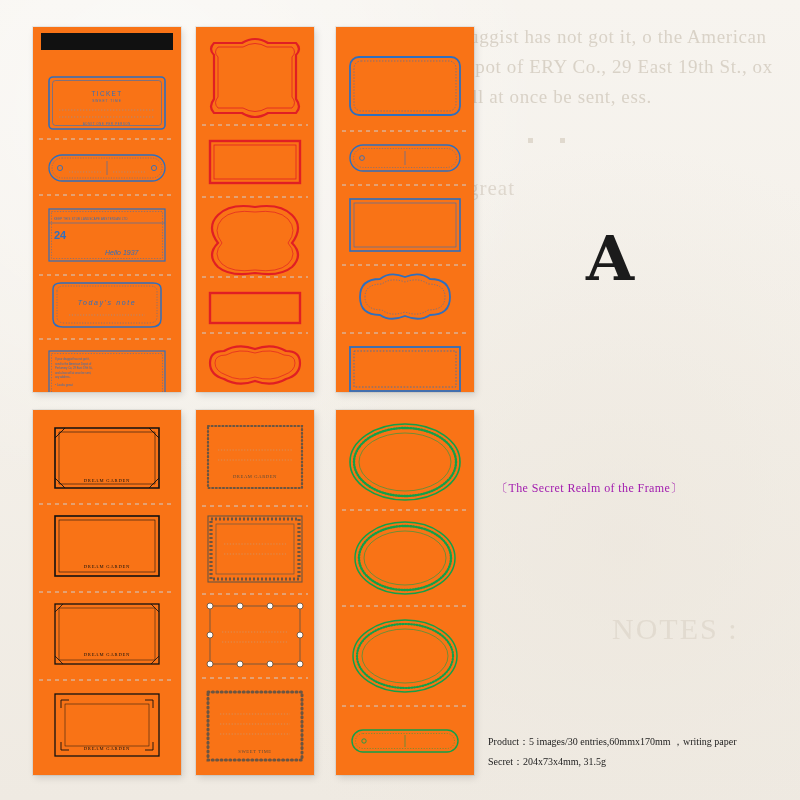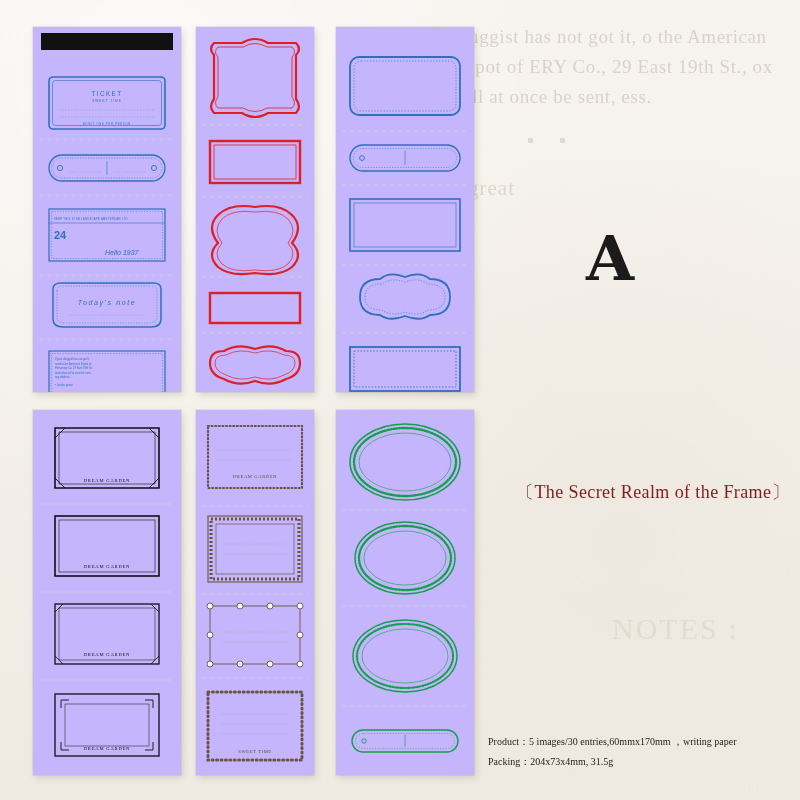--- a/index.html
+++ b/index.html
@@ -39,33 +39,33 @@
     top:612px;left:612px;font-size:30px;color:#e2dbd0;letter-spacing:2px;
   }
   .ghost-dot{position:absolute;width:5px;height:5px;background:#e0d9ce;}
   .big-A{
     position:absolute;top:222px;left:586px;
     font-family:"DejaVu Serif", serif;
     font-weight:700;font-size:62px;color:#1b1b1b;
     letter-spacing:0;
   }
   .secret-realm{
-    position:absolute;top:480px;left:516px;
-    font-size:18px;color:#7f1d1d;letter-spacing:.4px;
+    position:absolute;top:480px;left:496px;
+    font-size:12px;color:#a21caf;letter-spacing:.4px;
     white-space:nowrap;
   }
   .spec{
     position:absolute;left:488px;font-size:10px;color:#1d1d1d;white-space:nowrap;
   }
   #spec-product{top:735px;}
   #spec-packing{top:755px;}
 
   
   .strip{
-    position:absolute;background:#c4b5fd;
+    position:absolute;background:#f97316;
     box-shadow:0 0 0 1px rgba(0,0,0,.06), 2px 3px 7px rgba(0,0,0,.13);
   }
 
   
   #strip-1{left:33px;top:27px;width:148px;height:365px;}
   #strip-1 .blackbar{position:absolute;left:8px;top:6px;width:132px;height:17px;background:#111;}
 
   
   #strip-2{left:196px;top:27px;width:118px;height:365px;}
   
@@ -89,21 +89,21 @@
 
 <div class="ghost-text" id="ghost-block">druggist has not got it, o the American Depot of ERY Co., 29 East 19th St., ox will at once be sent, ess.</div>
 <div class="ghost-text" id="ghost-great">great</div>
 <div class="ghost-text" id="ghost-notes">NOTES :</div>
 <div class="ghost-dot" style="top:138px;left:528px;"></div>
 <div class="ghost-dot" style="top:138px;left:560px;"></div>
 
 <div class="big-A">A</div>
 <div class="secret-realm">〔The Secret Realm of the Frame〕</div>
 <div class="spec" id="spec-product">Product：5 images/30 entries,60mmx170mm ，writing paper</div>
-<div class="spec" id="spec-packing">Packing：204x73x4mm, 31.5g</div>
+<div class="spec" id="spec-packing">Secret：204x73x4mm, 31.5g</div>
 
 <div class="strip" id="strip-1">
   <div class="blackbar"></div>
   <svg width="148" height="365" viewBox="0 0 148 365">
 
     <g stroke="#cfcfcf" stroke-width="1" stroke-dasharray="4 4">
       <line x1="6" y1="112" x2="142" y2="112"></line>
       <line x1="6" y1="168" x2="142" y2="168"></line>
       <line x1="6" y1="248" x2="142" y2="248"></line>
       <line x1="6" y1="312" x2="142" y2="312"></line>

